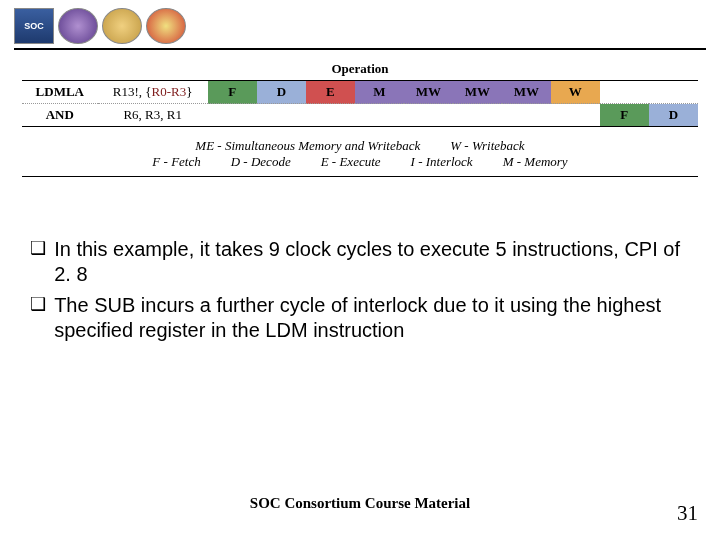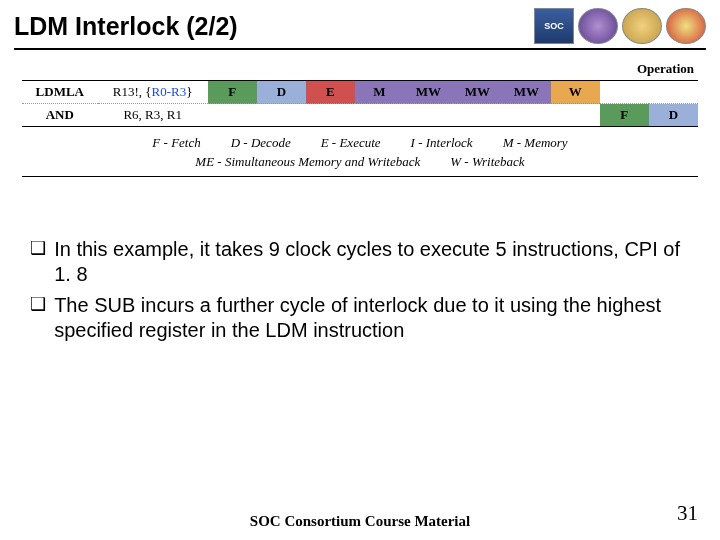--- a/index.html
+++ b/index.html
@@ -67,21 +67,21 @@
   .lcol { text-align: left; font-weight: bold; width: 66px; }
   .opcol { text-align: left; width: 100px; }
   .cyc { width: 40px; }
   .hdr { font-weight: bold; }
   .c-green { background: #5a9a5a; font-weight: bold; }
   .c-lblue { background: #9ab0d8; font-weight: bold; }
   .c-red { background: #d05050; font-weight: bold; color: #000; }
   .c-purple { background: #8a75b8; font-weight: bold; color: #000; }
   .c-orange { background: #e8a850; font-weight: bold; }
   .c-gray { background: #b0b0b0; font-weight: bold; }
-  .blue-txt { color: #1d4ed8; }
+  .blue-txt { color: #7f1d1d; }
   .legend {
     margin: 4px 22px 0 22px;
     font-family: "Times New Roman", serif;
     font-style: italic;
     font-size: 13px;
     text-align: center;
     border-bottom: 1.5px solid #000;
     padding: 4px 0 6px 0;
   }
   .legend-row { display: flex; justify-content: center; gap: 30px; }
@@ -93,55 +93,54 @@
     display: flex;
     margin-bottom: 6px;
     line-height: 1.25;
   }
   .bullet-mark {
     margin-right: 8px;
     font-size: 18px;
   }
   .footer {
     position: absolute;
-    bottom: 10px;
+    bottom: 28px;
     left: 0;
     width: 100%;
     text-align: center;
     font-family: "Times New Roman", serif;
     font-size: 15px;
     font-weight: bold;
   }
   .pagenum {
     position: absolute;
     bottom: 14px;
     right: 22px;
     font-family: "Times New Roman", serif;
     font-size: 21px;
   }
 </style>
 </head>
 <body>
 
 <div class="header">
-  <div class="title">LDM Interlock (2/2)</div>
   <div class="logos">
     <div class="logo logo-soc">SOC</div>
     <div class="logo logo-purple"></div>
     <div class="logo logo-gold"></div>
     <div class="logo logo-red"></div>
   </div>
 </div>
 <hr class="hr">
 
 <div class="table-wrap">
   <table class="pipeline">
     <tbody>
     <tr class="bot-border">
-      <th class="lcol hdr" colspan="12" style="text-align:right">Operation</th>
+      <th class="lcol hdr" colspan="12" style="text-align:center">Operation</th>
     </tr>
     </tbody>
       <tbody id="pipe-body">
         <tr class="dotline">
           <td class="lcol">LDMLA</td>
           <td class="opcol">R13!, {<span class="blue-txt">R0-R3</span>}</td>
           <td class="cyc c-green">F</td>
           <td class="cyc c-lblue">D</td>
           <td class="cyc c-red">E</td>
           <td class="cyc c-purple">M</td>
@@ -164,37 +163,37 @@
           <td class="cyc "></td>
           <td class="cyc "></td>
           <td class="cyc c-green">F</td>
           <td class="cyc c-lblue">D</td>
         </tr>
       </tbody>
   </table>
 </div>
 
 <div class="legend">
+  <div class="legend-row" style="margin-top:3px">
+    <span>ME - Simultaneous Memory and Writeback</span>
+    <span>W - Writeback</span>
+  </div>
   <div class="legend-row">
     <span>F - Fetch</span>
     <span>D - Decode</span>
     <span>E - Execute</span>
     <span>I - Interlock</span>
     <span>M - Memory</span>
   </div>
-  <div class="legend-row" style="margin-top:3px">
-    <span>ME - Simultaneous Memory and Writeback</span>
-    <span>W - Writeback</span>
-  </div>
 </div>
 
 <div class="content">
   <div class="bullet">
     <span class="bullet-mark">❑</span>
-    <span>In this example, it takes 9 clock cycles to execute 5 instructions, CPI of 1. 8</span>
+    <span>In this example, it takes 9 clock cycles to execute 5 instructions, CPI of 2. 8</span>
   </div>
   <div class="bullet">
     <span class="bullet-mark">❑</span>
     <span>The SUB incurs a further cycle of interlock due to it using the highest specified register in the LDM instruction</span>
   </div>
 </div>
 
 <div class="footer">SOC Consortium Course Material</div>
 <div class="pagenum">31</div>
 

